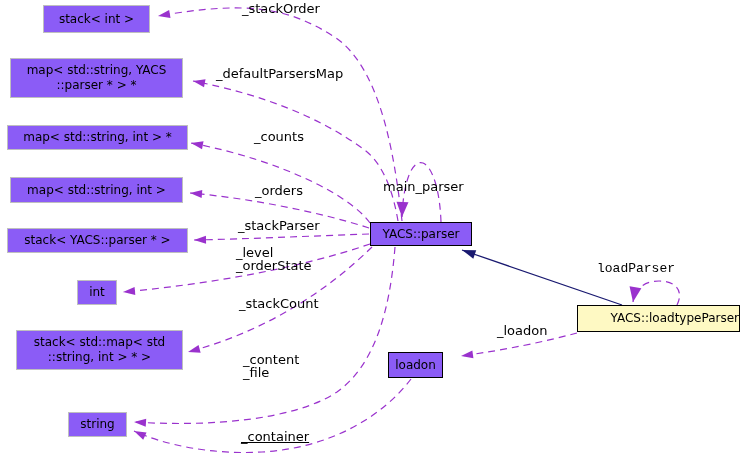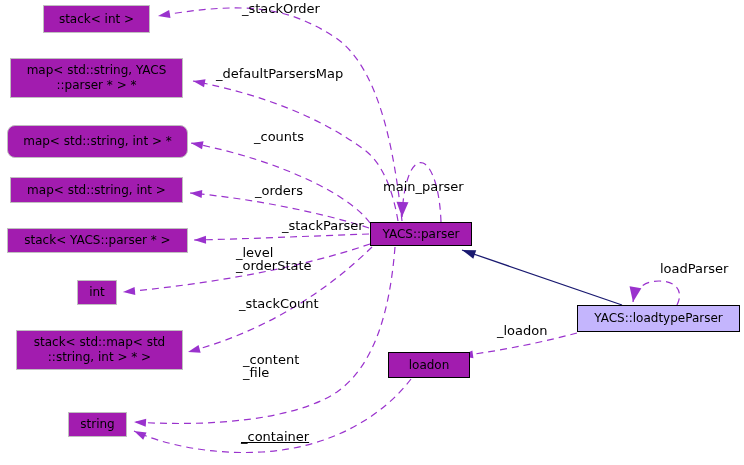--- a/index.html
+++ b/index.html
@@ -18,37 +18,38 @@
     background: #ffffff;
   }
   .edges-svg {
     position: absolute;
     left: 0; top: 0;
     width: 744px; height: 465px;
   }
   .node {
     position: absolute;
     box-sizing: border-box;
-    background: #a21caf;
+    background: #8b5cf6;
     border: 1px solid #bfbfbf;
     display: flex;
     flex-direction: column;
     justify-content: center;
     text-align: center;
     font-size: 12px;
     line-height: 15px;
     color: #000000;
     white-space: nowrap;
   }
   .node-dark {
     border: 1.4px solid #000000;
   }
   .node-selected {
-    background: #c4b5fd;
+    background: #fef9c3;
     border: 1.7px solid #000000;
+    align-items: flex-end;
   }
   .elabel {
     position: absolute;
     font-size: 13px;
     line-height: 13px;
     color: #000000;
     white-space: nowrap;
   }
   .elabel.center { text-align: left; }
 </style>
@@ -90,21 +91,21 @@
 
   <div class="node" style="left:43px; top:5px; width:107px; height:28px;">
     <span>stack&lt; int &gt;</span>
   </div>
 
   <div class="node" style="left:10px; top:58px; width:173px; height:40px;">
     <span>map&lt; std::string, YACS</span>
     <span>::parser * &gt; *</span>
   </div>
 
-  <div class="node" style="left:7px; top:125px; width:181px; height:33px;border-radius:8px;">
+  <div class="node" style="left:7px; top:125px; width:181px; height:25px;">
     <span>map&lt; std::string, int &gt; *</span>
   </div>
 
   <div class="node" style="left:10px; top:177px; width:173px; height:26px;">
     <span>map&lt; std::string, int &gt;</span>
   </div>
 
   <div class="node" style="left:7px; top:228px; width:181px; height:25px;">
     <span>stack&lt; YACS::parser * &gt;</span>
   </div>
@@ -119,51 +120,51 @@
   </div>
 
   <div class="node" style="left:68px; top:412px; width:59px; height:25px;">
     <span>string</span>
   </div>
 
   <div class="node node-dark" style="left:370px; top:222px; width:102px; height:24px;">
     <span>YACS::parser</span>
   </div>
 
-  <div class="node node-dark" style="left:388px; top:352px; width:82px; height:26px;">
+  <div class="node node-dark" style="left:388px; top:352px; width:55px; height:26px;">
     <span>loadon</span>
   </div>
 
   <div class="node node-dark node-selected" style="left:577px; top:305px; width:163px; height:27px;">
     <span>YACS::loadtypeParser</span>
   </div>
 
   <div class="elabel" style="left:242px; top:2px;">_stackOrder</div>
 
   <div class="elabel" style="left:216px; top:67px;">_defaultParsersMap</div>
 
   <div class="elabel" style="left:254px; top:130px;">_counts</div>
 
   <div class="elabel" style="left:255px; top:184px;">_orders</div>
 
-  <div class="elabel" style="left:238px; top:219px;margin-left:44px;">_stackParser</div>
+  <div class="elabel" style="left:238px; top:219px;">_stackParser</div>
 
   <div class="elabel center" style="left:236px; top:246px; width:84px;">
     <div>_level</div>
     <div>_orderState</div>
   </div>
 
   <div class="elabel" style="left:239px; top:297px;">_stackCount</div>
 
   <div class="elabel center" style="left:243px; top:353px; width:64px;">
     <div>_content</div>
     <div>_file</div>
   </div>
 
   <div class="elabel" style="left:241px; top:430px;text-decoration:underline;">_container</div>
 
   <div class="elabel" style="left:383px; top:180px;">main_parser</div>
 
-  <div class="elabel" style="left:660px; top:262px;">loadParser</div>
+  <div class="elabel" style="left:597px; top:262px;font-family:Liberation Mono, monospace;">loadParser</div>
 
   <div class="elabel" style="left:497px; top:324px;">_loadon</div>
 
 </div>
 
 </body></html>

